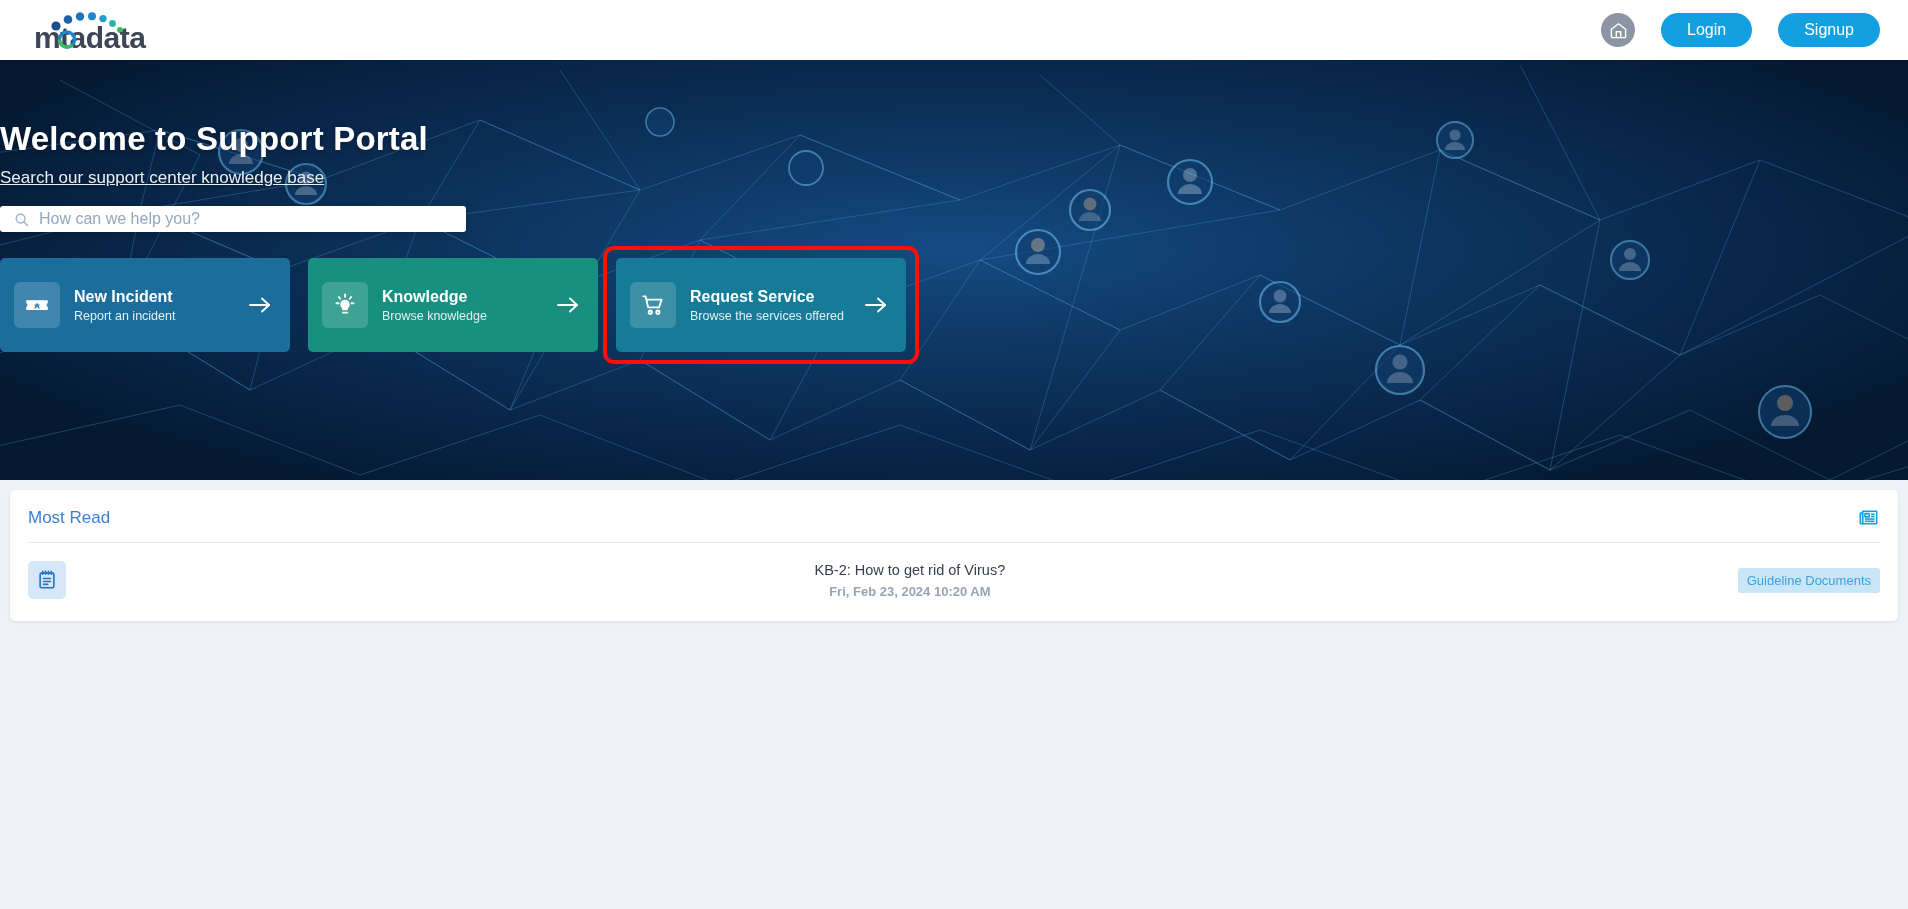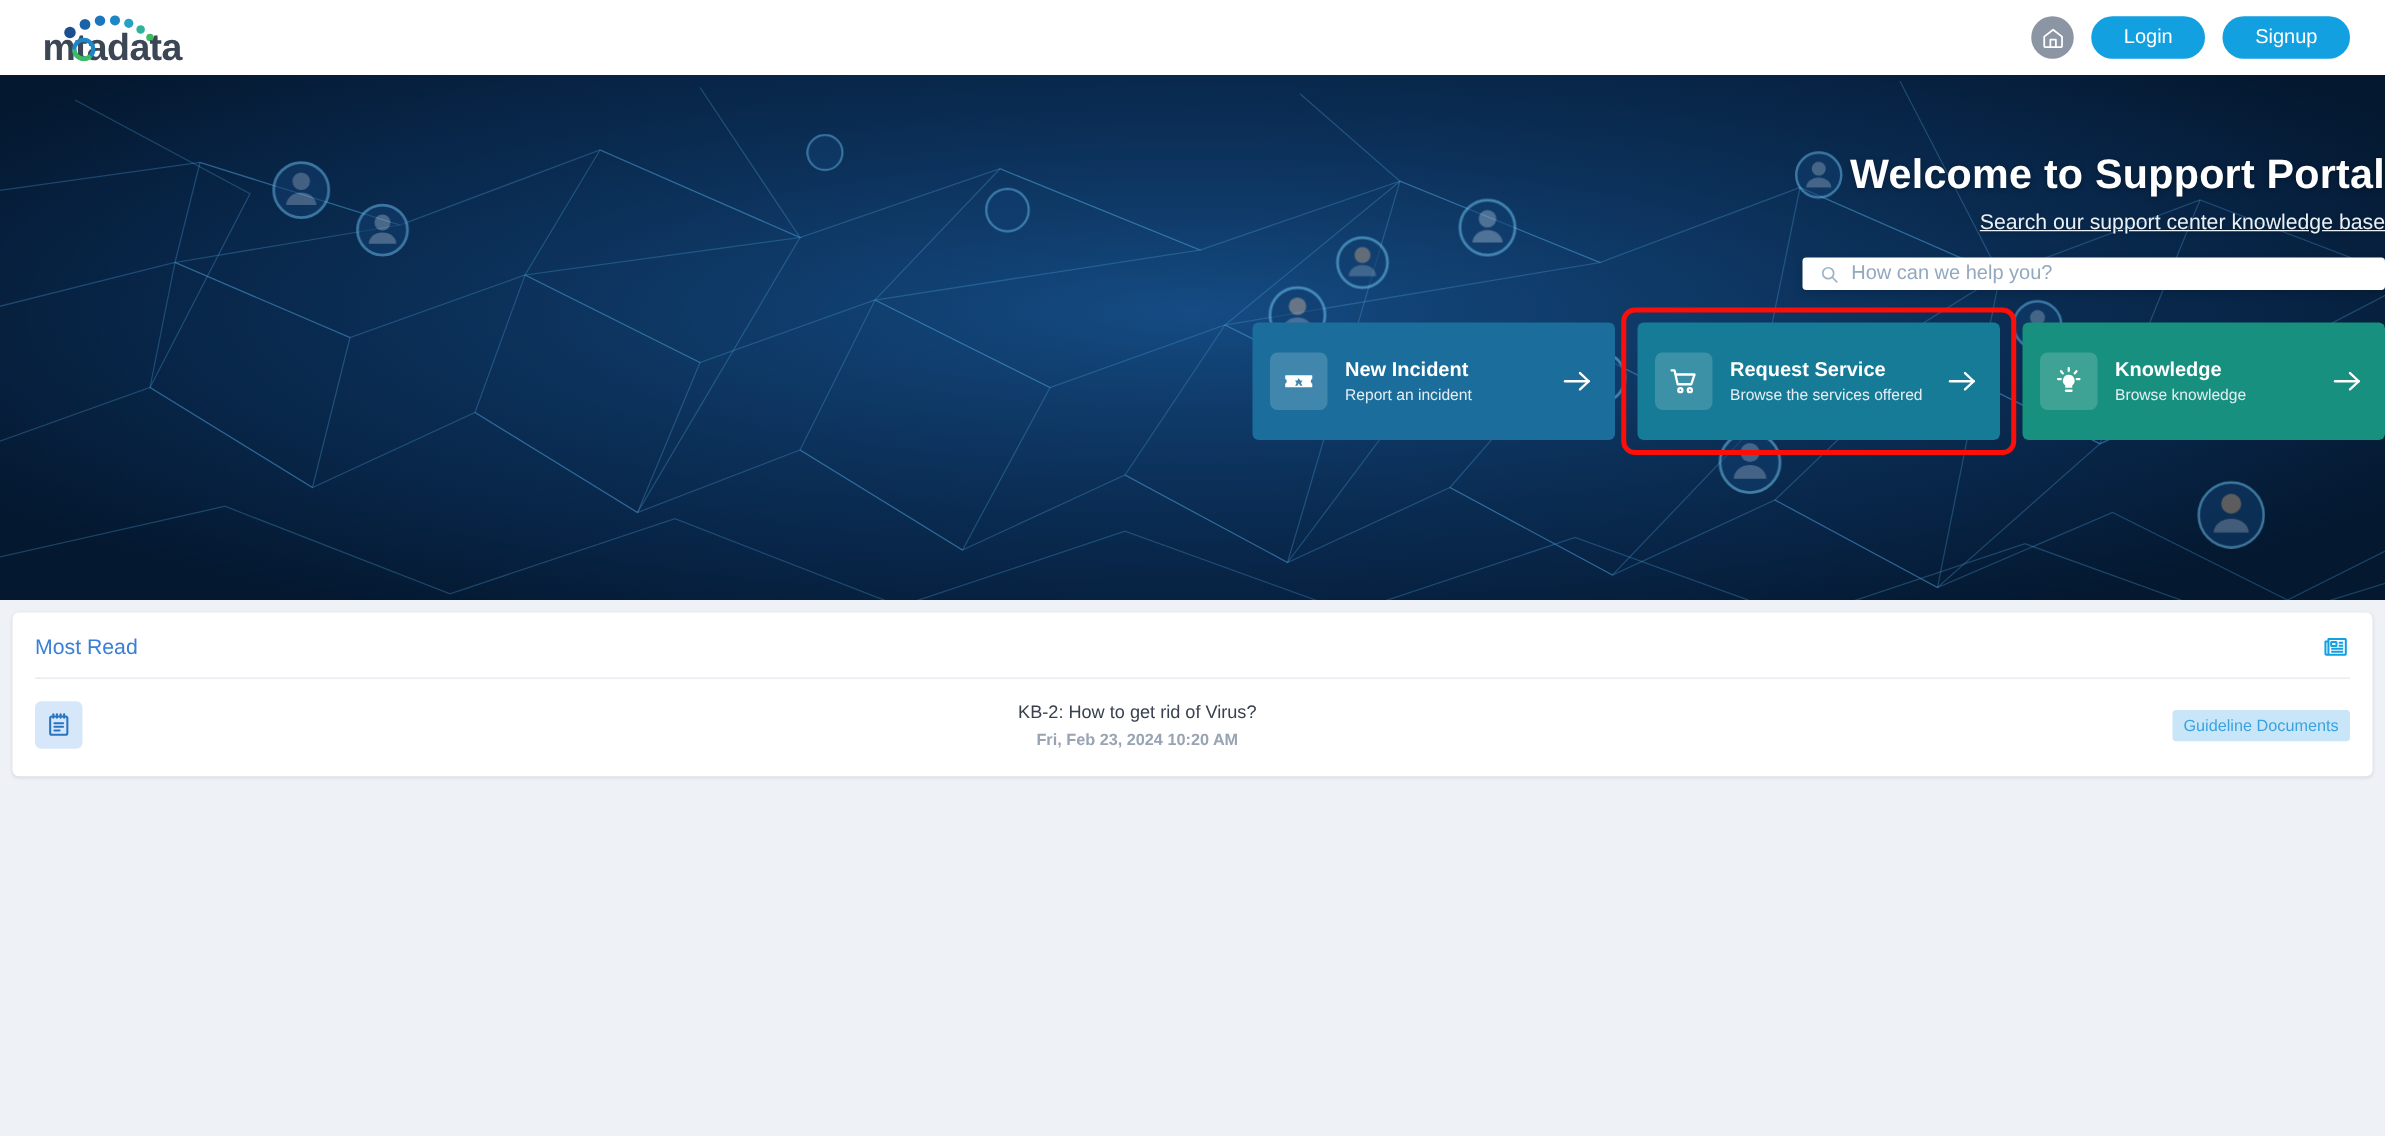--- a/index.html
+++ b/index.html
@@ -17,21 +17,21 @@
     background: #ffffff;
     display: flex;
     align-items: center;
     justify-content: space-between;
     padding: 0 28px 0 34px;
     z-index: 5;
   }
   .logo-wrap { display: flex; align-items: flex-end; }
   .logo-svg { display: block; }
 
-  .top-actions { display: flex; align-items: flex-start; gap: 14px; }
+  .top-actions { display: flex; align-items: flex-start; gap: 26px; }
   .home-btn {
     width: 34px; height: 34px; border-radius: 50%;
     background: #8c95a3;
     display: flex; align-items: center; justify-content: center;
     cursor: pointer;
   }
   .pill {
     border: none;
     border-radius: 19px;
     background: #12a0e0;
@@ -51,21 +51,21 @@
       radial-gradient(ellipse 60% 70% at 50% 45%, #0e3a68 0%, #0b2f57 40%, #072344 75%, #04182f 100%);
     overflow: hidden;
   }
   .hero-net { position: absolute; inset: 0; width: 100%; height: 100%; }
   .hero-inner {
     position: relative;
     z-index: 3;
     height: 100%;
     display: flex;
     flex-direction: column;
-    align-items: flex-end;
+    align-items: flex-start;
     padding-top: 60px;
   }
   .hero-title {
     color: #ffffff;
     font-size: 33px;
     font-weight: bold;
     letter-spacing: .2px;
     text-shadow: 0 1px 4px rgba(0,0,0,.35);
   }
   .hero-sub {
@@ -329,53 +329,53 @@
         <div class="card-text">
           <div class="card-title">New Incident</div>
           <div class="card-sub">Report an incident</div>
         </div>
         <svg class="card-arrow" width="24" height="18" viewBox="0 0 24 18" fill="none" stroke="#ffffff" stroke-width="1.9" stroke-linecap="round" stroke-linejoin="round">
           <line x1="2" y1="9" x2="21" y2="9"></line>
             <polyline points="14,2.5 21,9 14,15.5"></polyline>
         </svg>
       </div>
 
-      <div class="card highlighted" style="background:#157b96">
-        <div class="card-icon">
-          <svg width="26" height="26" viewBox="0 0 24 24" fill="none" stroke="#ffffff" stroke-width="1.7" stroke-linecap="round" stroke-linejoin="round">
-            <path d="M3 4h2.2l2.3 10.2h10.1L20 7H6.2"></path>
-            <circle cx="9.5" cy="18.6" r="1.5"></circle>
-            <circle cx="16.5" cy="18.6" r="1.5"></circle>
-          </svg>
-        </div>
-        <div class="card-text">
-          <div class="card-title">Request Service</div>
-          <div class="card-sub">Browse the services offered</div>
-        </div>
-        <svg class="card-arrow" width="24" height="18" viewBox="0 0 24 18" fill="none" stroke="#ffffff" stroke-width="1.9" stroke-linecap="round" stroke-linejoin="round">
-          <line x1="2" y1="9" x2="21" y2="9"></line>
-            <polyline points="14,2.5 21,9 14,15.5"></polyline>
-        </svg>
-      </div>
-
       <div class="card" style="background:#17907f">
         <div class="card-icon">
           <svg width="26" height="26" viewBox="0 0 24 24" fill="none" stroke="#ffffff" stroke-width="1.7" stroke-linecap="round">
             <path d="M12 7.2a4.4 4.4 0 0 0-2.6 7.9v1.7h5.2v-1.7A4.4 4.4 0 0 0 12 7.2Z" fill="#ffffff" stroke="none"></path>
             <line x1="12" y1="2.3" x2="12" y2="4.4"></line>
             <line x1="6.3" y1="4.6" x2="7.6" y2="6.2"></line>
             <line x1="17.7" y1="4.6" x2="16.4" y2="6.2"></line>
             <line x1="4.1" y1="10.4" x2="6.1" y2="10.4"></line>
             <line x1="19.9" y1="10.4" x2="17.9" y2="10.4"></line>
             <line x1="9.9" y1="19" x2="14.1" y2="19"></line>
           </svg>
         </div>
         <div class="card-text">
           <div class="card-title">Knowledge</div>
           <div class="card-sub">Browse knowledge</div>
+        </div>
+        <svg class="card-arrow" width="24" height="18" viewBox="0 0 24 18" fill="none" stroke="#ffffff" stroke-width="1.9" stroke-linecap="round" stroke-linejoin="round">
+          <line x1="2" y1="9" x2="21" y2="9"></line>
+            <polyline points="14,2.5 21,9 14,15.5"></polyline>
+        </svg>
+      </div>
+
+      <div class="card highlighted" style="background:#157b96">
+        <div class="card-icon">
+          <svg width="26" height="26" viewBox="0 0 24 24" fill="none" stroke="#ffffff" stroke-width="1.7" stroke-linecap="round" stroke-linejoin="round">
+            <path d="M3 4h2.2l2.3 10.2h10.1L20 7H6.2"></path>
+            <circle cx="9.5" cy="18.6" r="1.5"></circle>
+            <circle cx="16.5" cy="18.6" r="1.5"></circle>
+          </svg>
+        </div>
+        <div class="card-text">
+          <div class="card-title">Request Service</div>
+          <div class="card-sub">Browse the services offered</div>
         </div>
         <svg class="card-arrow" width="24" height="18" viewBox="0 0 24 18" fill="none" stroke="#ffffff" stroke-width="1.9" stroke-linecap="round" stroke-linejoin="round">
           <line x1="2" y1="9" x2="21" y2="9"></line>
             <polyline points="14,2.5 21,9 14,15.5"></polyline>
         </svg>
       </div>
 
     </div>
   </div>
 </div>

